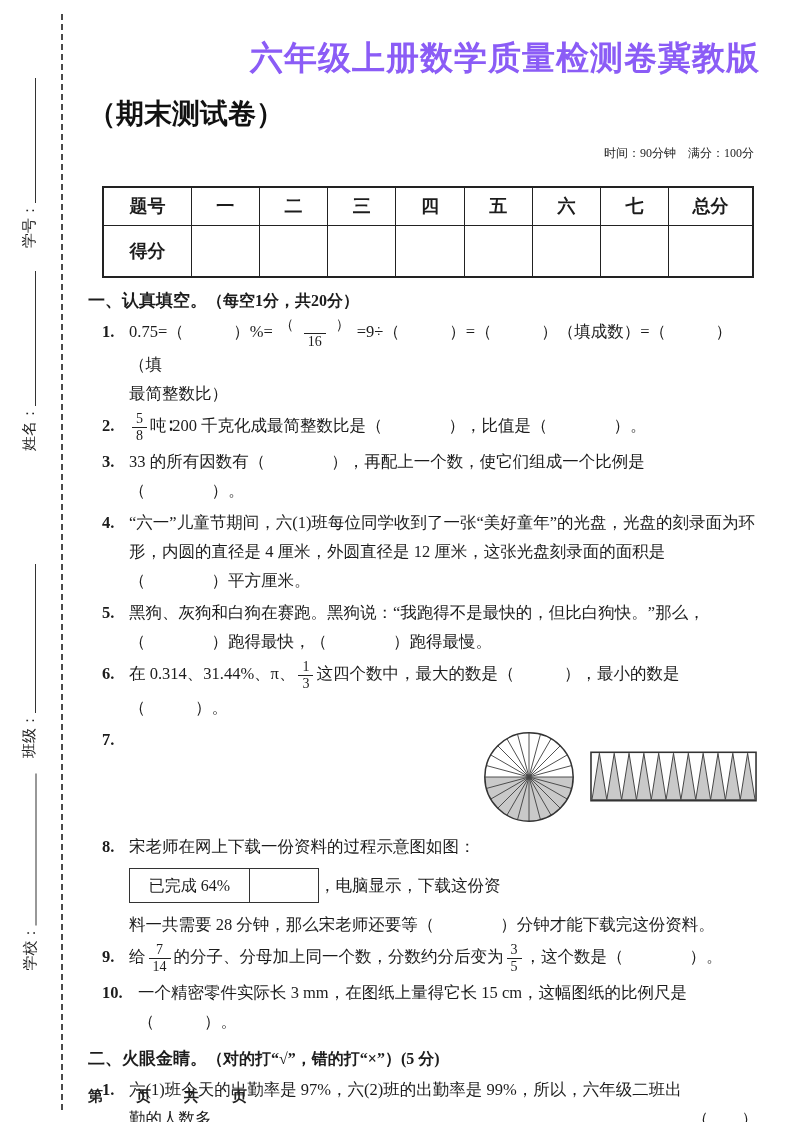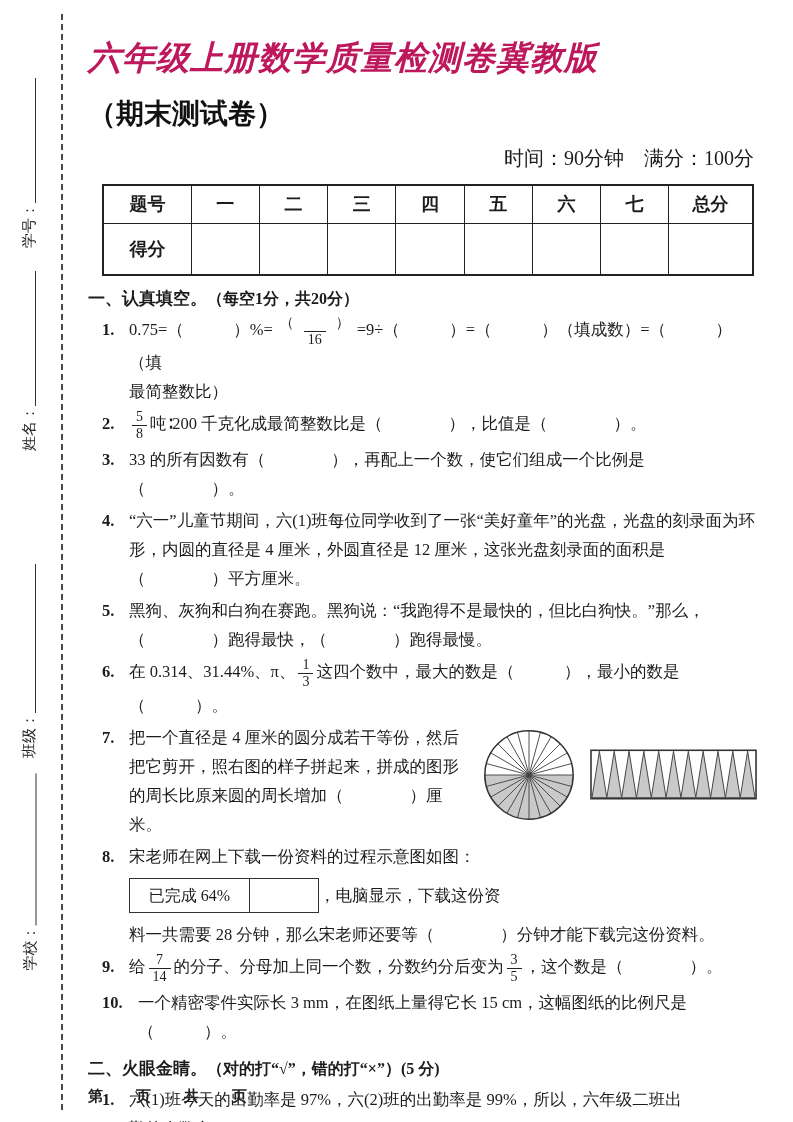--- a/index.html
+++ b/index.html
@@ -20,31 +20,31 @@
   }
   .side-field .line { flex:1; border-bottom:1.5px solid #333; margin-bottom:3px; min-width:90px; }
   .sf1 { width:170px; left:-57px; top:152px; }
   .sf2 { width:180px; left:-62px; top:350px; }
   .sf3 { width:194px; left:-69px; top:650px; }
   .sf4 { width:197px; left:-70px; top:861px; }
 
   
   .main { position:absolute; left:88px; top:0; width:672px; }
   .title {
-    margin-top:36px; text-align:left; font-size:33px; font-weight:bold;
-    letter-spacing:1px; font-family:"Liberation Sans", sans-serif; color:#be185d;font-style:italic;
+    margin-top:36px; text-align:right; font-size:33px; font-weight:bold;
+    letter-spacing:1px; font-family:"Liberation Sans", sans-serif; color:#8b5cf6;
   }
   .subtitle {
     margin-top:14px; font-size:28px; font-weight:bold;
     font-family:"Liberation Sans", sans-serif; color:#111;
   }
-  .meta { margin-top:12px; text-align:right; font-size:20px; padding-right:6px; }
+  .meta { margin-top:12px; text-align:right; font-size:12px; padding-right:6px; }
 
   table.score {
-    margin-top:12px; margin-left:14px; width:652px; border-collapse:collapse;
+    margin-top:24px; margin-left:14px; width:652px; border-collapse:collapse;
     border:2px solid #222; table-layout:fixed; font-size:18px; text-align:center;
   }
   table.score td { border:1.5px solid #222; height:38px; font-weight:600; }
   table.score tr.score-row td { height:52px; }
 
   .sec-heading {
     margin:10px 0 2px 0; font-size:17px; line-height:26px;
   }
   .sec-heading .hd { font-weight:bold; font-family:"Liberation Sans", sans-serif; }
   .sec-heading .note { font-weight:bold; font-size:16px; }
@@ -229,21 +229,20 @@
               <polygon points="77,52 84.5,5 92,52"></polygon>
               <polygon points="92,52 99.5,5 107,52"></polygon>
               <polygon points="107,52 114.5,5 122,52"></polygon>
               <polygon points="122,52 129.5,5 137,52"></polygon>
               <polygon points="137,52 144.5,5 152,52"></polygon>
               <polygon points="152,52 159.5,5 167,52"></polygon>
             </g>
             <rect x="1" y="4" width="167" height="49" fill="none" stroke="#333" stroke-width="1.6"></rect>
           </svg>
         </span>
-        <span>把一个直径是 4 厘米的圆分成若干等份，然后把它剪开，照右图的样子拼起来，拼成的图形的周长比原来圆的周长增加（　　　　）厘米。</span>
       </span>
     </div>
 
     <div class="q">
       <span class="no">8.</span>
       <span class="body">
         <span>宋老师在网上下载一份资料的过程示意图如图：</span>
         <span class="dl-row">
           <span class="dl-box">
             <span class="cell1">已完成 64%</span>

